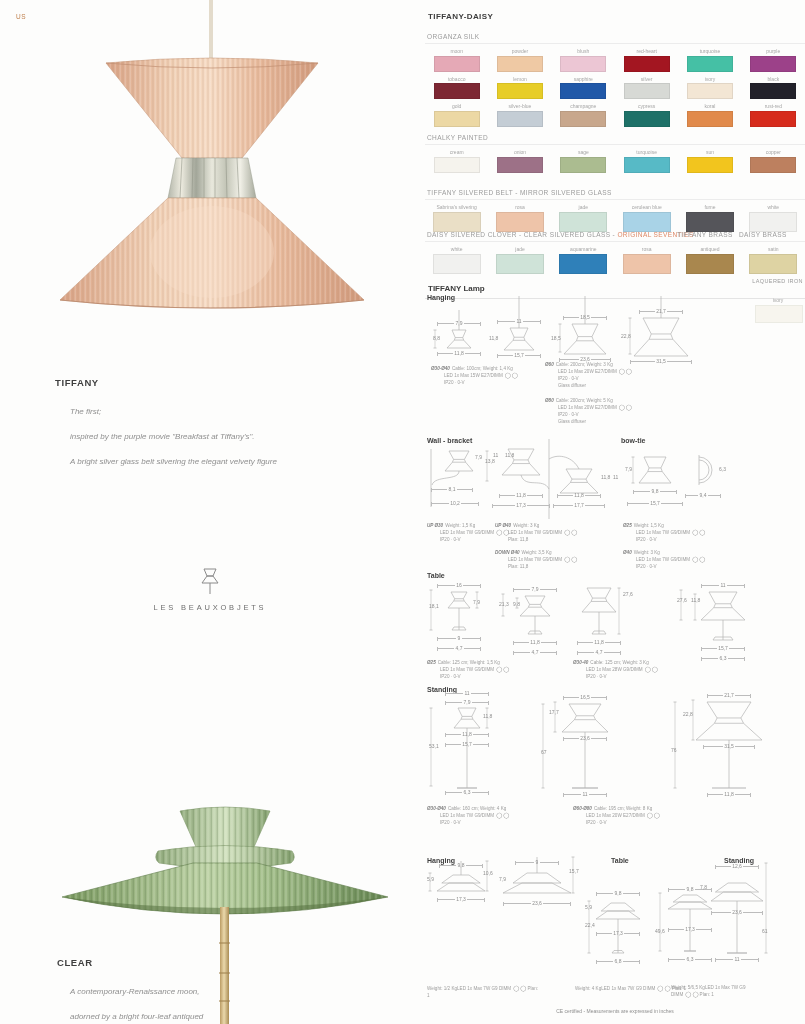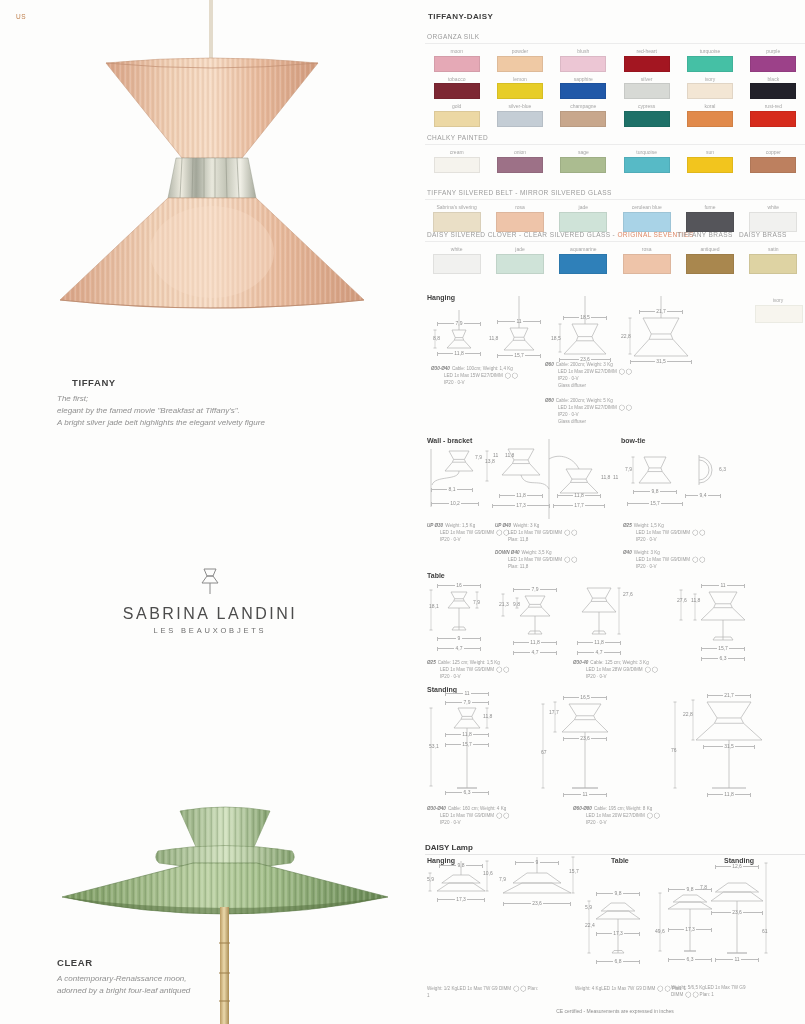--- a/index.html
+++ b/index.html
@@ -2,21 +2,21 @@
 <html><head>
 <meta charset="utf-8">
 <style>
   html,body{margin:0;padding:0;}
   body{width:805px;height:1024px;position:relative;background:#fdfdfc;font-family:"Liberation Sans",sans-serif;overflow:hidden;}
   .abs{position:absolute;}
   
   .us-tag{position:absolute;left:16px;top:13px;font-size:6.5px;color:#c0824f;letter-spacing:.5px;}
   .prod-title{position:absolute;font-size:9.5px;font-weight:bold;color:#3f3f3f;letter-spacing:.6px;}
   .prod-desc{position:absolute;font-size:8px;font-style:italic;color:#8f8f8f;line-height:1.5;}
-  .prod-desc p{margin:0;}
+  .prod-desc p{margin:13px;}
   .logo{position:absolute;left:110px;top:566px;width:200px;text-align:center;}
   .logo-name{font-size:16px;letter-spacing:2.5px;color:#4c4c4c;margin-top:5px;}
   .logo-tag{font-size:7.5px;letter-spacing:2.8px;color:#6e6e6e;margin-top:3px;}
   
   .rcol{position:absolute;left:425px;top:0;width:380px;height:1024px;}
   .r-header{position:absolute;left:3px;top:12px;font-size:8px;font-weight:bold;color:#3c3c3c;letter-spacing:.4px;}
   .sw-section{position:absolute;left:0;width:380px;}
   .sw-title{position:relative;font-size:6.5px;color:#9b9b9b;letter-spacing:.4px;border-bottom:1px solid #ececec;padding:0 2px 3px 2px;margin-bottom:2px;}
   .sw-title .accent{color:#dd8765;}
   .sw-title .tr1{position:absolute;left:252px;top:0;}
@@ -94,36 +94,35 @@
       <line x1="163" y1="158" x2="163" y2="198"></line>
     <line x1="174" y1="158" x2="175" y2="198"></line>
       <line x1="185" y1="158" x2="187" y2="198"></line>
   </g>
   <path d="M116,198 L204,198 L312,300 Q160,316 8,300 Z" fill="url(#gPeach)" stroke="#c79a7e" stroke-width="0.6"></path>
   <path d="M116,198 L204,198 L312,300 Q160,316 8,300 Z" fill="url(#pleat)"></path>
   <ellipse cx="160" cy="252" rx="62" ry="46" fill="#f9e0ca" opacity="0.35"></ellipse>
   <path d="M8,300 Q160,316 312,300" fill="none" stroke="#b9876a" stroke-width="1.2" opacity="0.8"></path>
 </svg>
 
-<span class="prod-title" style="left:72px;top:377px">TIFFANY</span>
+<span class="prod-title" style="left:55px;top:377px">TIFFANY</span>
 <div class="prod-desc" style="left:57px;top:393px">
   <p>The first;</p>
-  <p>elegant by the famed movie "Breakfast at Tiffany's".</p>
-  <p>A bright silver jade belt highlights the elegant velvety figure</p>
+  <p>inspired by the purple movie "Breakfast at Tiffany's".</p>
+  <p>A bright silver glass belt silvering the elegant velvety figure</p>
 </div>
 
 <div class="logo">
   <svg width="26" height="30" viewBox="0 0 26 30">
     <g fill="none" stroke="#8a8a8a" stroke-width="1">
       <path d="M7,3 L19,3 L16,10 L10,10 Z"></path>
       <path d="M10,10 L16,10 L21,17 L5,17 Z"></path>
       <line x1="13" y1="17" x2="13" y2="28"></line>
     </g>
   </svg>
-  <div class="logo-name">SABRINA LANDINI</div>
   <div class="logo-tag">LES BEAUXOBJETS</div>
 </div>
 
 <svg class="abs" style="left:60px;top:795px" width="330" height="229" viewBox="0 0 330 229">
   <defs>
     <linearGradient id="gGreen1" x1="0" y1="0" x2="1" y2="0">
       <stop offset="0" stop-color="#93ac7f"></stop>
         <stop offset="0.5" stop-color="#d3e2c1"></stop>
         <stop offset="1" stop-color="#84a06f"></stop>
     </linearGradient>
@@ -326,20 +325,24 @@
             <div class="sw tall marble" style="background: rgb(169, 135, 78);"></div>
           </div>
           <div class="sw-cell">
             <span class="sw-label">satin</span>
             <div class="sw tall marble" style="background: rgb(222, 211, 163);"></div>
           </div>
         </div>
       </div>
     </div>
 
+  <div class="lamp-header">
+    <span class="t">TIFFANY Lamp</span>
+    <span class="fin">LAQUERED IRON</span>
+  </div>
   <span class="finish-sw-label">ivory</span>
   <div class="finish-sw"></div>
 
   <div class="sec" id="s-hang" style="top:294px;height:139px">
     <span class="sec-label">Hanging</span>
   <div class="dia" style="left: 8px; top: 0px; width: 48px; height: 64px;">
         <svg width="48" height="64">
           <g fill="none" stroke="#b3b3b3" stroke-width="0.7">
             <line x1="26" y1="16" x2="26" y2="36"></line>
             <path d="M19,36 L33,36 L29.78,43.56 L30.62,46.08 L38,54 L14,54 L21.38,46.08 L22.22,43.56 Z"></path>
@@ -794,21 +797,20 @@
           <i class="tl"></i>
           <b>11,8</b>
           <i class="tr"></i>
         </span>
       </div>
       <div class="spec" style="left: 2px; top: 120px;"><span class="lead">Ø30-Ø40</span><span class="sl first">Cable: 160 cm; Weight: 4 Kg</span><span class="sl">LED 1x Max 7W G9/DIMM<span class="ci">◯◯</span></span><span class="sl">IP20 · 0-V</span></div>
       <div class="spec" style="left: 148px; top: 120px;"><span class="lead">Ø60-Ø80</span><span class="sl first">Cable: 195 cm; Weight: 8 Kg</span><span class="sl">LED 1x Max 20W E27/DIMM<span class="ci">◯◯</span></span><span class="sl">IP20 · 0-V</span></div>
     </div>
 
   <div class="sec" id="s-daisy" style="top:843px;height:178px">
-    <div class="dz-header">DAISY Lamp</div>
     <span class="dz-sub" style="left:2px;top:14px">Hanging</span>
     <span class="dz-sub" style="left:186px;top:14px">Table</span>
     <span class="dz-sub" style="left:299px;top:14px">Standing</span>
   <div class="dia" style="left: 2px; top: 18px; width: 62px; height: 48px;">
         <svg width="62" height="48">
           <g fill="none" stroke="#b3b3b3" stroke-width="0.7">
             <line x1="34" y1="0" x2="34" y2="14"></line>
             <path d="M26,14 L42,14 L53.2,22 L14.8,22 Z"></path>
             <path d="M22,22 L46,22 L58,30 L10,30 Z"></path>
             <line x1="60" y1="0" x2="60" y2="30" stroke-width="0.5"></line>

